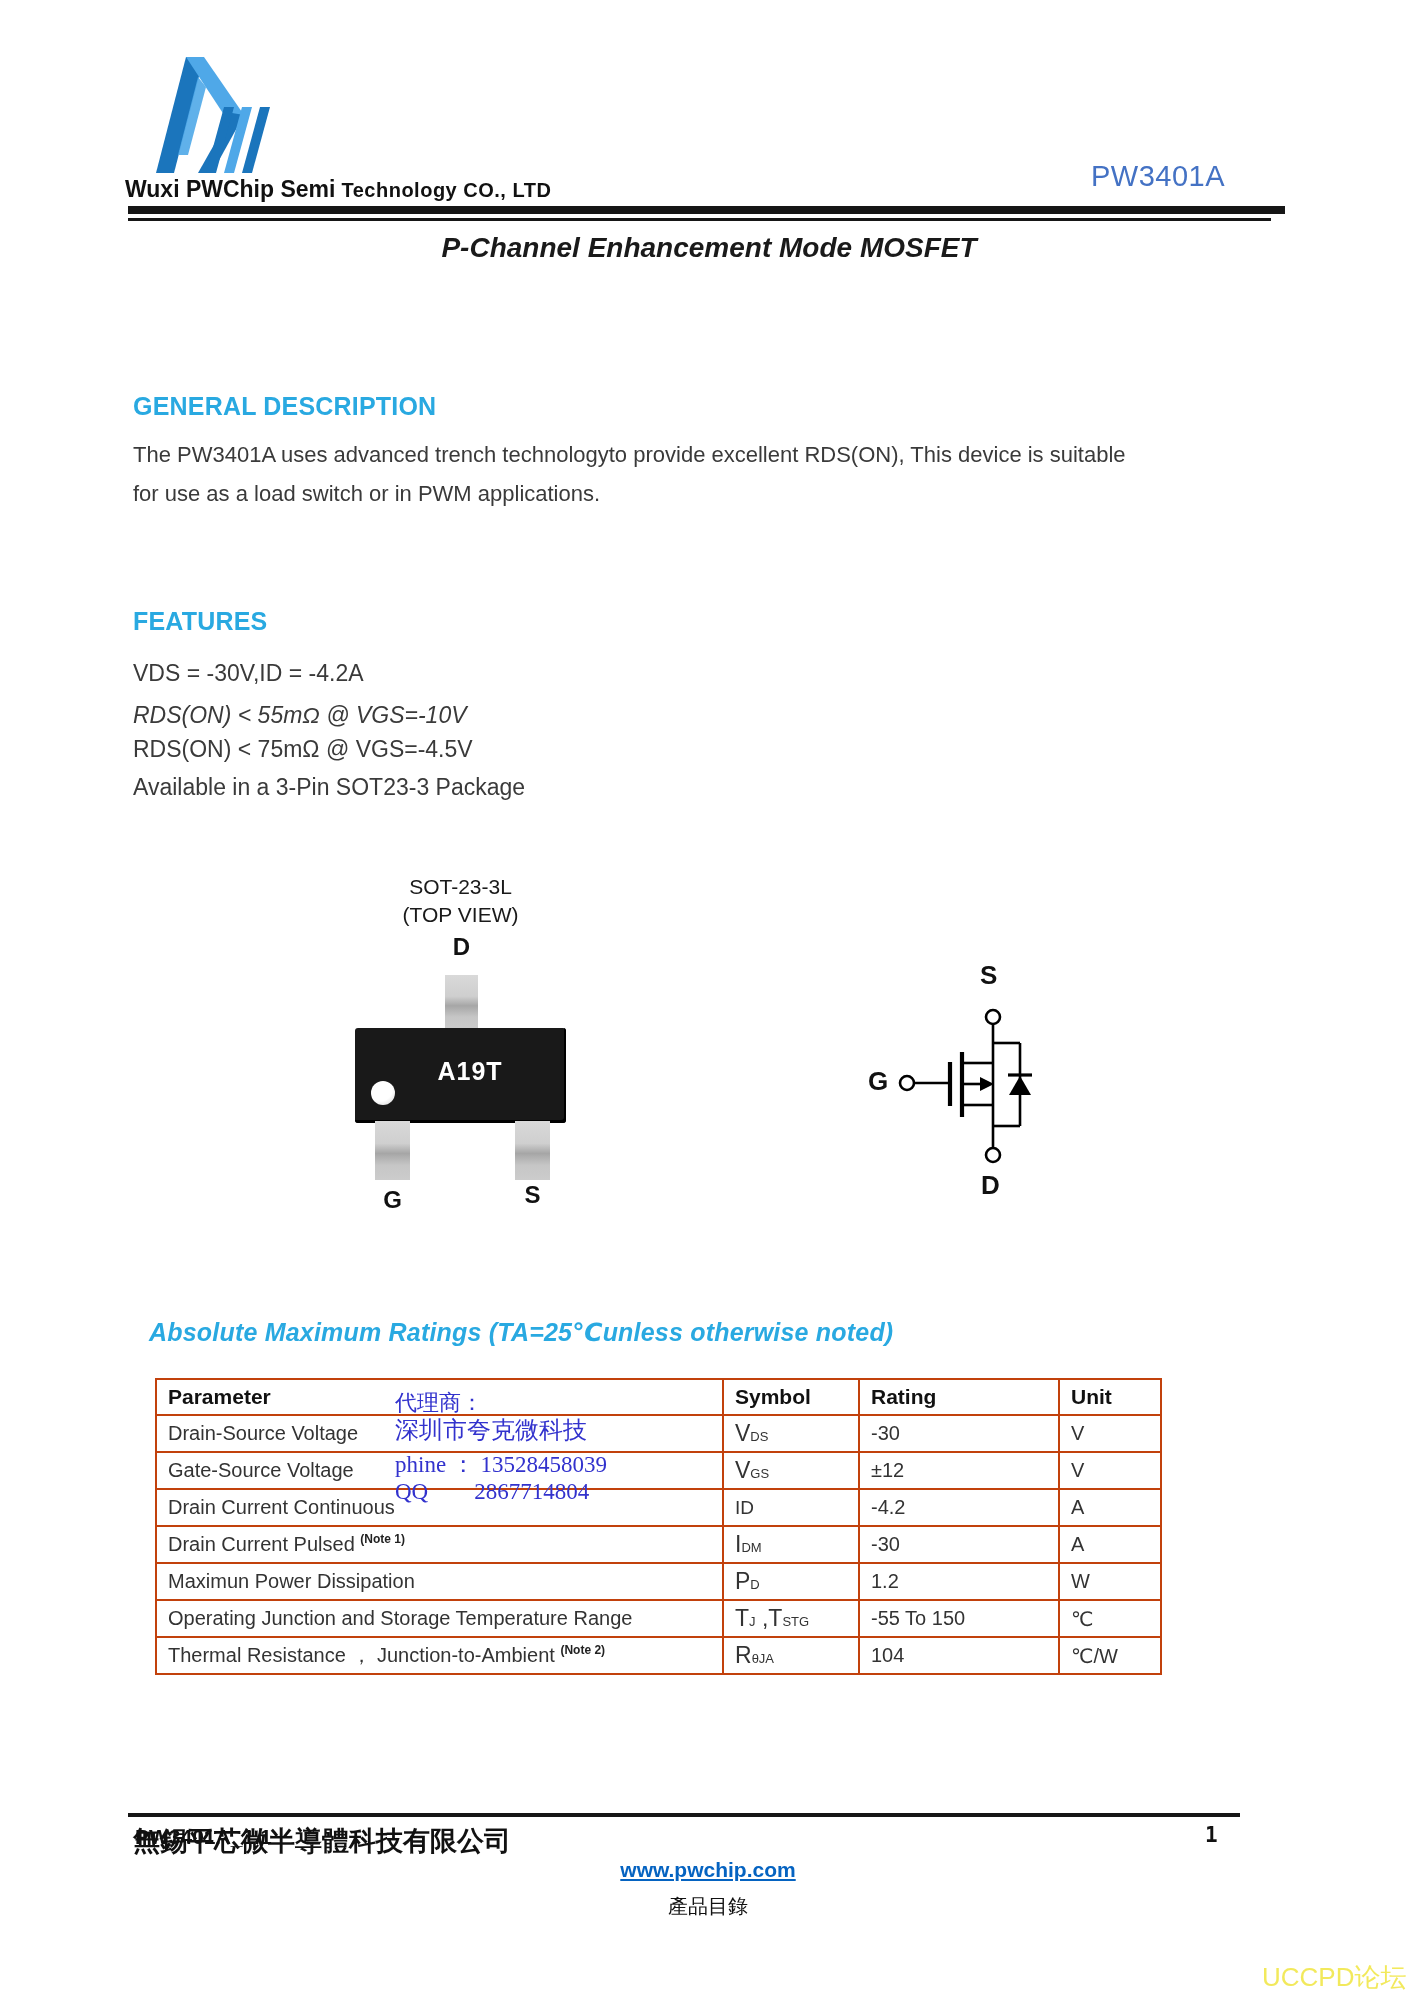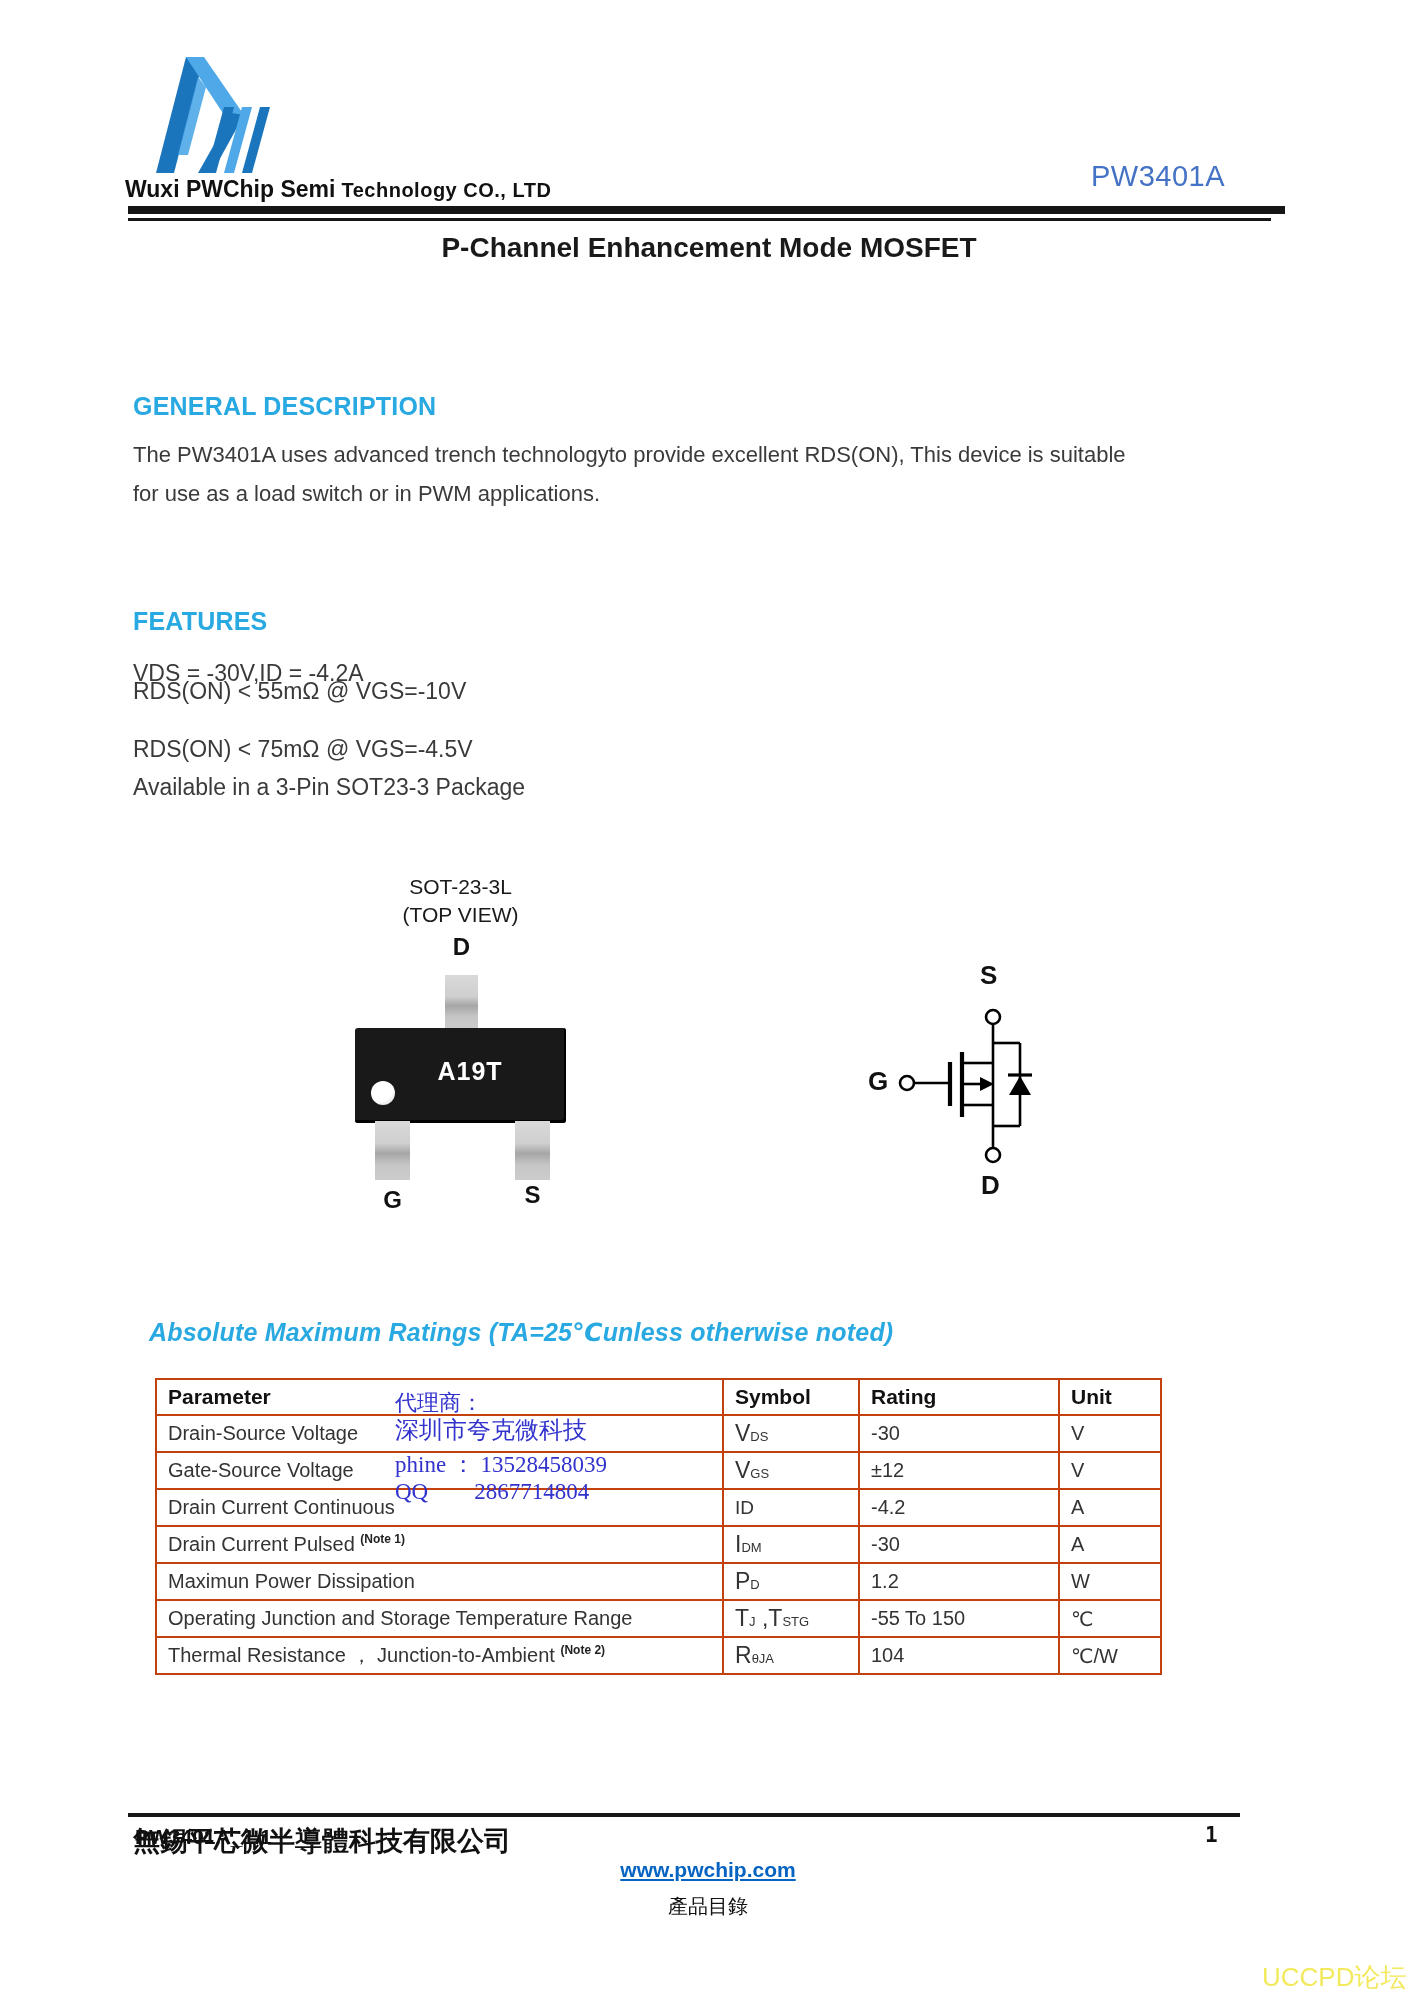--- a/index.html
+++ b/index.html
@@ -12,21 +12,21 @@
 
   
   #company-line { left:125px; top:176px; white-space:nowrap; }
   #company-bold { font-size:23px; font-weight:700; color:#111; }
   #company-rest { font-size:20px; font-weight:600; color:#111; letter-spacing:0.5px; }
   #part-number { left:1000px; top:160px; width:225px; text-align:right;
     font-size:29px; color:#4472C4; font-weight:400; letter-spacing:0.5px; }
   #rule-thick { left:128px; top:206px; width:1157px; height:8px; background:#161616; }
   #rule-thin  { left:128px; top:218px; width:1143px; height:3px; background:#161616; }
   #doc-title { left:133px; top:232px; width:1152px; text-align:center;
-    font-size:28px; font-weight:700; color:#1a1a1a; }
+    font-size:28px; font-weight:700; color:#1a1a1a;font-style:italic; }
 
   
   .blue-heading { color:#29A9E1; font-weight:700; font-size:25px; letter-spacing:0.2px; }
   #gd-heading { left:133px; top:392px; }
   #gd-line1 { left:133px; top:442px; font-size:22px; color:#3a3a3a; width:1170px; }
   #gd-line2 { left:133px; top:481px; font-size:22px; color:#3a3a3a; }
   #feat-heading { left:133px; top:607px; }
   .feat-line { left:133px; font-size:23px; color:#3a3a3a; }
 
   
@@ -97,21 +97,21 @@
   <div class="abs" id="rule-thick"></div>
   <div class="abs" id="rule-thin"></div>
   <div class="abs" id="doc-title">P-Channel Enhancement Mode MOSFET</div>
 
   <div class="abs blue-heading" id="gd-heading">GENERAL DESCRIPTION</div>
   <div class="abs" id="gd-line1">The PW3401A uses advanced trench technologyto provide excellent RDS(ON), This device is suitable</div>
   <div class="abs" id="gd-line2">for use as a load switch or in PWM applications.</div>
 
   <div class="abs blue-heading" id="feat-heading">FEATURES</div>
   <div class="abs feat-line" style="top:660px;">VDS = -30V,ID = -4.2A</div>
-  <div class="abs feat-line" style="top:678px;">RDS(ON) &lt; 55mΩ @ VGS=-10V</div>
+  <div class="abs feat-line" style="top:702px;font-style:italic;">RDS(ON) &lt; 55mΩ @ VGS=-10V</div>
   <div class="abs feat-line" style="top:736px;">RDS(ON) &lt; 75mΩ @ VGS=-4.5V</div>
   <div class="abs feat-line" style="top:774px;">Available in a 3-Pin SOT23-3 Package</div>
 
   <div class="abs pkg-label" style="top:875px;">SOT-23-3L</div>
   <div class="abs pkg-label" style="top:903px;">(TOP VIEW)</div>
   <div class="abs pin-label" style="left:445px; top:933px; width:33px; text-align:center;">D</div>
   <div class="abs pin" style="left:445px; top:975px; width:33px; height:56px;"></div>
   <div class="abs" id="pkg-body"></div>
   <div class="abs" id="pkg-dot"></div>
   <div class="abs" id="pkg-marking">A19T</div>

